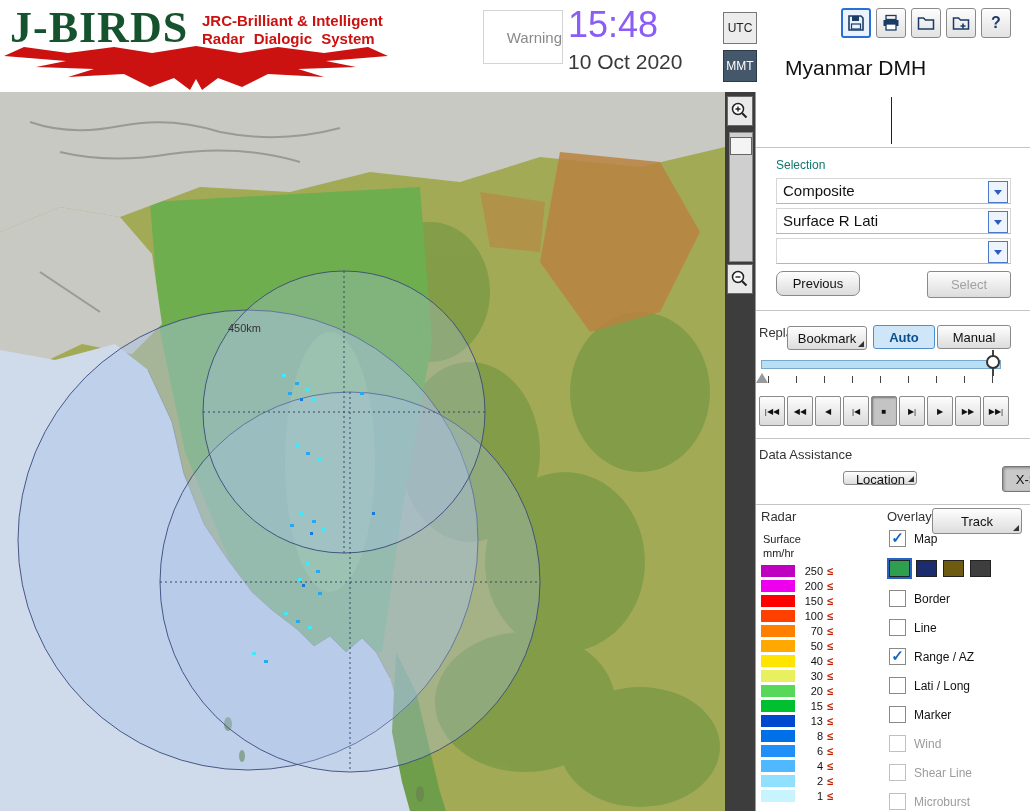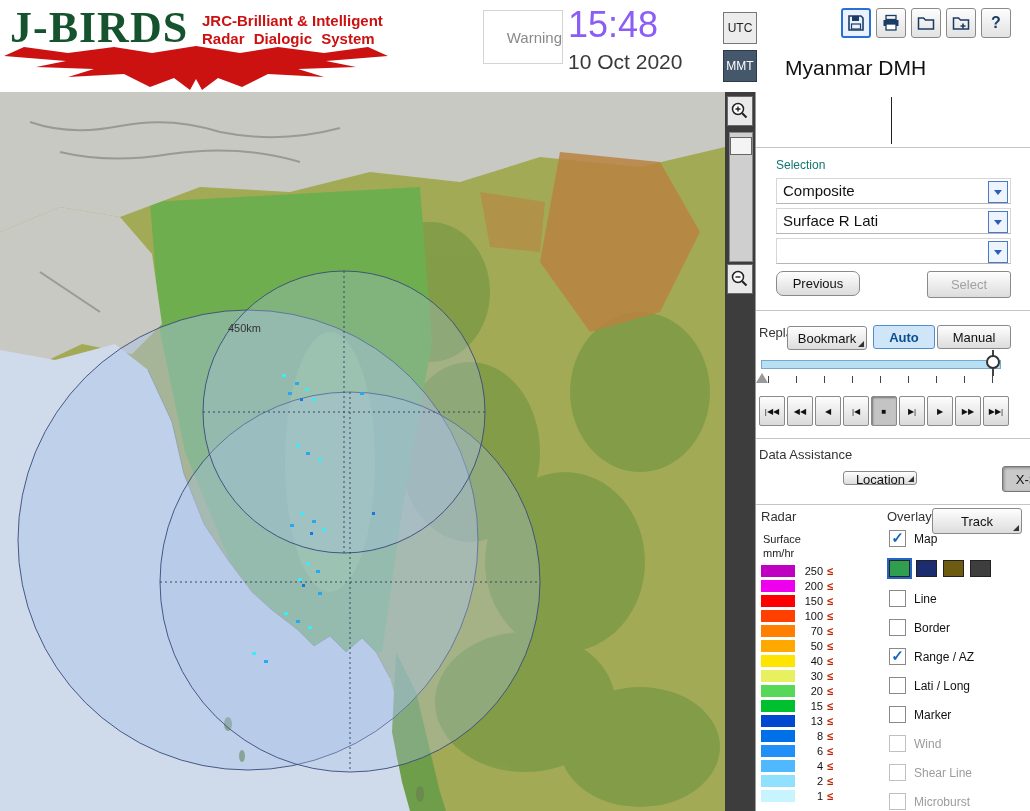--- a/index.html
+++ b/index.html
@@ -406,25 +406,25 @@
           <span class="ov-label">Map</span>
         </div>
         <div class="ov-swatches">
           <span class="ov-sw selected" style="background: rgb(47, 158, 79);"></span>
           <span class="ov-sw" style="background: rgb(27, 45, 110);"></span>
           <span class="ov-sw" style="background: rgb(110, 91, 18);"></span>
           <span class="ov-sw" style="background: rgb(62, 62, 62);"></span>
         </div>
         <div class="ov-row">
           <span class="ov-cb"></span>
+          <span class="ov-label">Border</span>
+        </div>
+        <div class="ov-row">
+          <span class="ov-cb"></span>
           <span class="ov-label">Line</span>
-        </div>
-        <div class="ov-row">
-          <span class="ov-cb"></span>
-          <span class="ov-label">Border</span>
         </div>
         <div class="ov-row">
           <span class="ov-cb">✓</span>
           <span class="ov-label">Range / AZ</span>
         </div>
         <div class="ov-row">
           <span class="ov-cb"></span>
           <span class="ov-label">Lati / Long</span>
         </div>
         <div class="ov-row">

